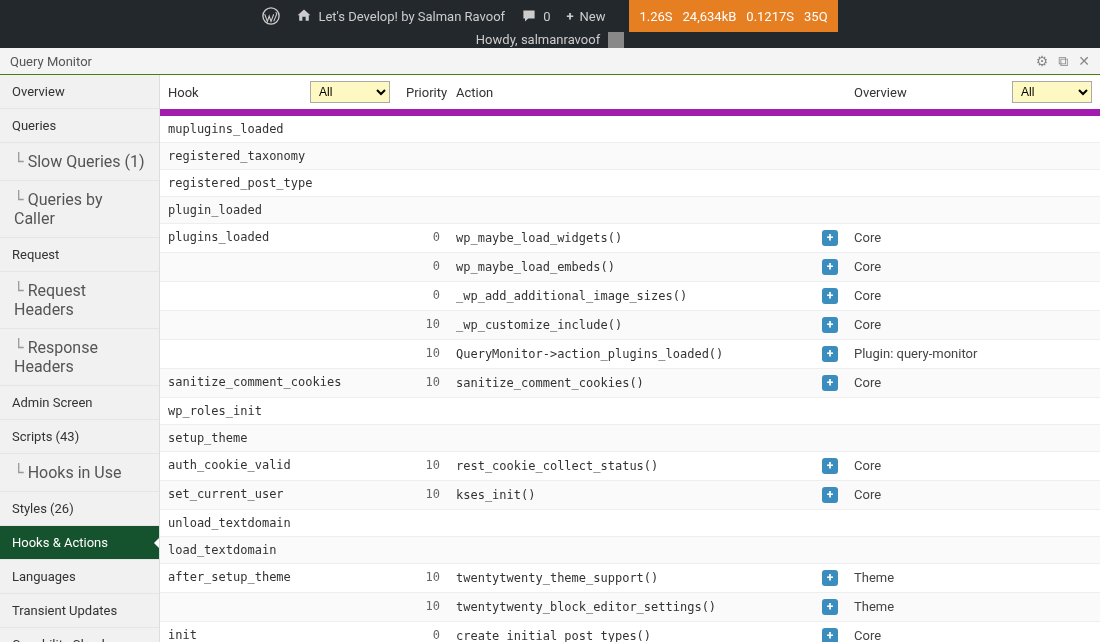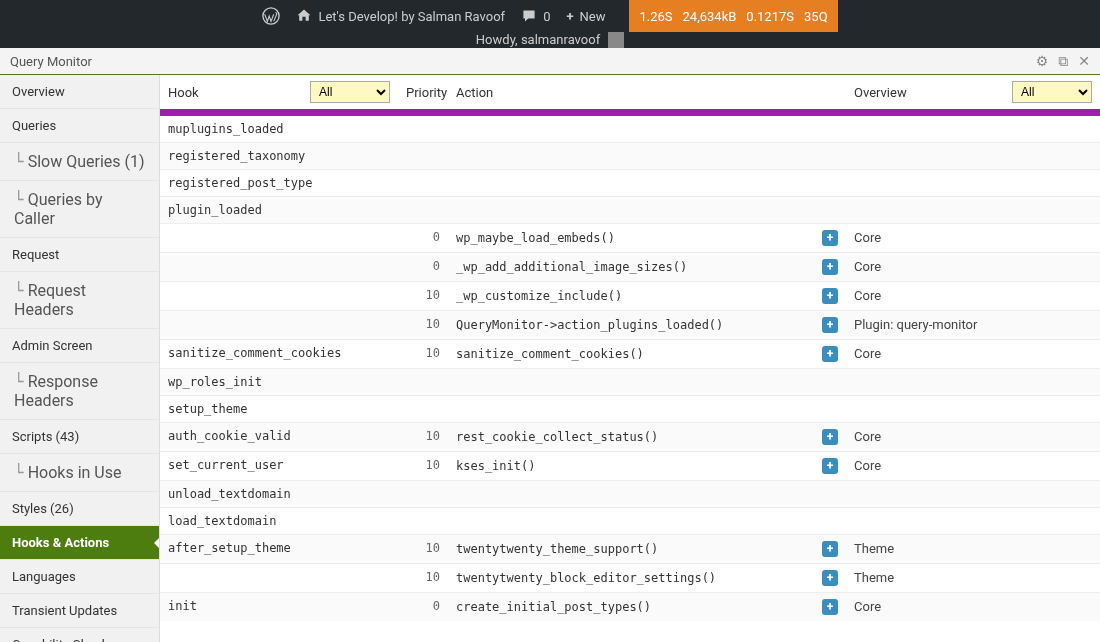--- a/index.html
+++ b/index.html
@@ -18,21 +18,21 @@
 .qm-header .title { flex: 1; font-size: 13px; }
 .qm-header .controls { display: flex; gap: 10px; color: #888; }
 .qm-header .ctrl { cursor: pointer; font-size: 14px; }
 
 
 .qm-body { display: flex; height: calc(642px - 32px - 27px); }
 .sidebar { width: 160px; background: #f1f1f1; border-right: 1px solid #ddd; overflow-y: auto; }
 .sidebar .nav-item { padding: 9px 12px; color: #333; cursor: pointer; border-bottom: 1px solid #e5e5e5; font-size: 13px; position: relative; }
 .sidebar .nav-item.sub { padding-left: 14px; color: #555; font-size: 16px; }
 .sidebar .nav-item.sub::before { content: "└"; margin-right: 4px; color: #999; font-family: monospace; }
-.sidebar .nav-item.active { background: #4d7c0f; color: #fff; font-weight: 700; }
+.sidebar .nav-item.active { background: #14532d; color: #fff; font-weight: 400; }
 .sidebar .nav-item.active::after { content: ""; position: absolute; right: -1px; top: 50%; transform: translateY(-50%); border: 6px solid transparent; border-right-color: #fff; }
 
 .main { flex: 1; overflow: auto; position: relative; }
 
 
 table { width: 100%; border-collapse: collapse; table-layout: fixed; }
 thead th { text-align: left; padding: 6px 8px; font-weight: 400; color: #333; border-bottom: 7px solid #a21caf; background: #fff; font-size: 13px; }
 thead th .th-wrap { display: flex; align-items: center; justify-content: space-between; gap: 6px; }
 thead select { font-size: 12px; padding: 2px 4px; border: 1px solid #aaa; background: #fef9c3; min-width: 80px; }
 tbody td { padding: 6px 8px; border-top: 1px solid #eee; vertical-align: top; font-size: 13px; }
@@ -101,22 +101,22 @@
 </div>
 
 <div class="qm-body">
   <div class="sidebar" id="sidebar">
       <div class="nav-item">Overview</div>
       <div class="nav-item">Queries</div>
       <div class="nav-item sub">Slow Queries (1)</div>
       <div class="nav-item sub">Queries by Caller</div>
       <div class="nav-item">Request</div>
       <div class="nav-item sub">Request Headers</div>
+      <div class="nav-item sub">Response Headers</div>
       <div class="nav-item">Admin Screen</div>
-      <div class="nav-item sub">Response Headers</div>
       <div class="nav-item">Scripts (43)</div>
       <div class="nav-item sub">Hooks in Use</div>
       <div class="nav-item">Styles (26)</div>
       <div class="nav-item active">Hooks &amp; Actions</div>
       <div class="nav-item">Languages</div>
       <div class="nav-item">Transient Updates</div>
       <div class="nav-item">Capability Checks</div>
       <div class="nav-item">Environment</div>
     </div>
   <div class="main">
@@ -164,20 +164,31 @@
             <td></td>
             <td></td>
           </tr>
           <tr>
             <td class="mono">plugin_loaded</td>
             <td class="prio"></td>
             <td></td>
             <td></td>
           </tr>
           <tr>
+            <td class="mono">plugins_loaded</td>
+            <td class="prio">0</td>
+            <td>
+              <div class="action-cell">
+                <span class="mono">wp_maybe_load_widgets()</span>
+                <span class="plus-btn">+</span>
+              </div>
+            </td>
+            <td>Core</td>
+          </tr>
+          <tr>
             <td class="mono"></td>
             <td class="prio">0</td>
             <td>
               <div class="action-cell">
                 <span class="mono">wp_maybe_load_embeds()</span>
                 <span class="plus-btn">+</span>
               </div>
             </td>
             <td>Core</td>
           </tr>

